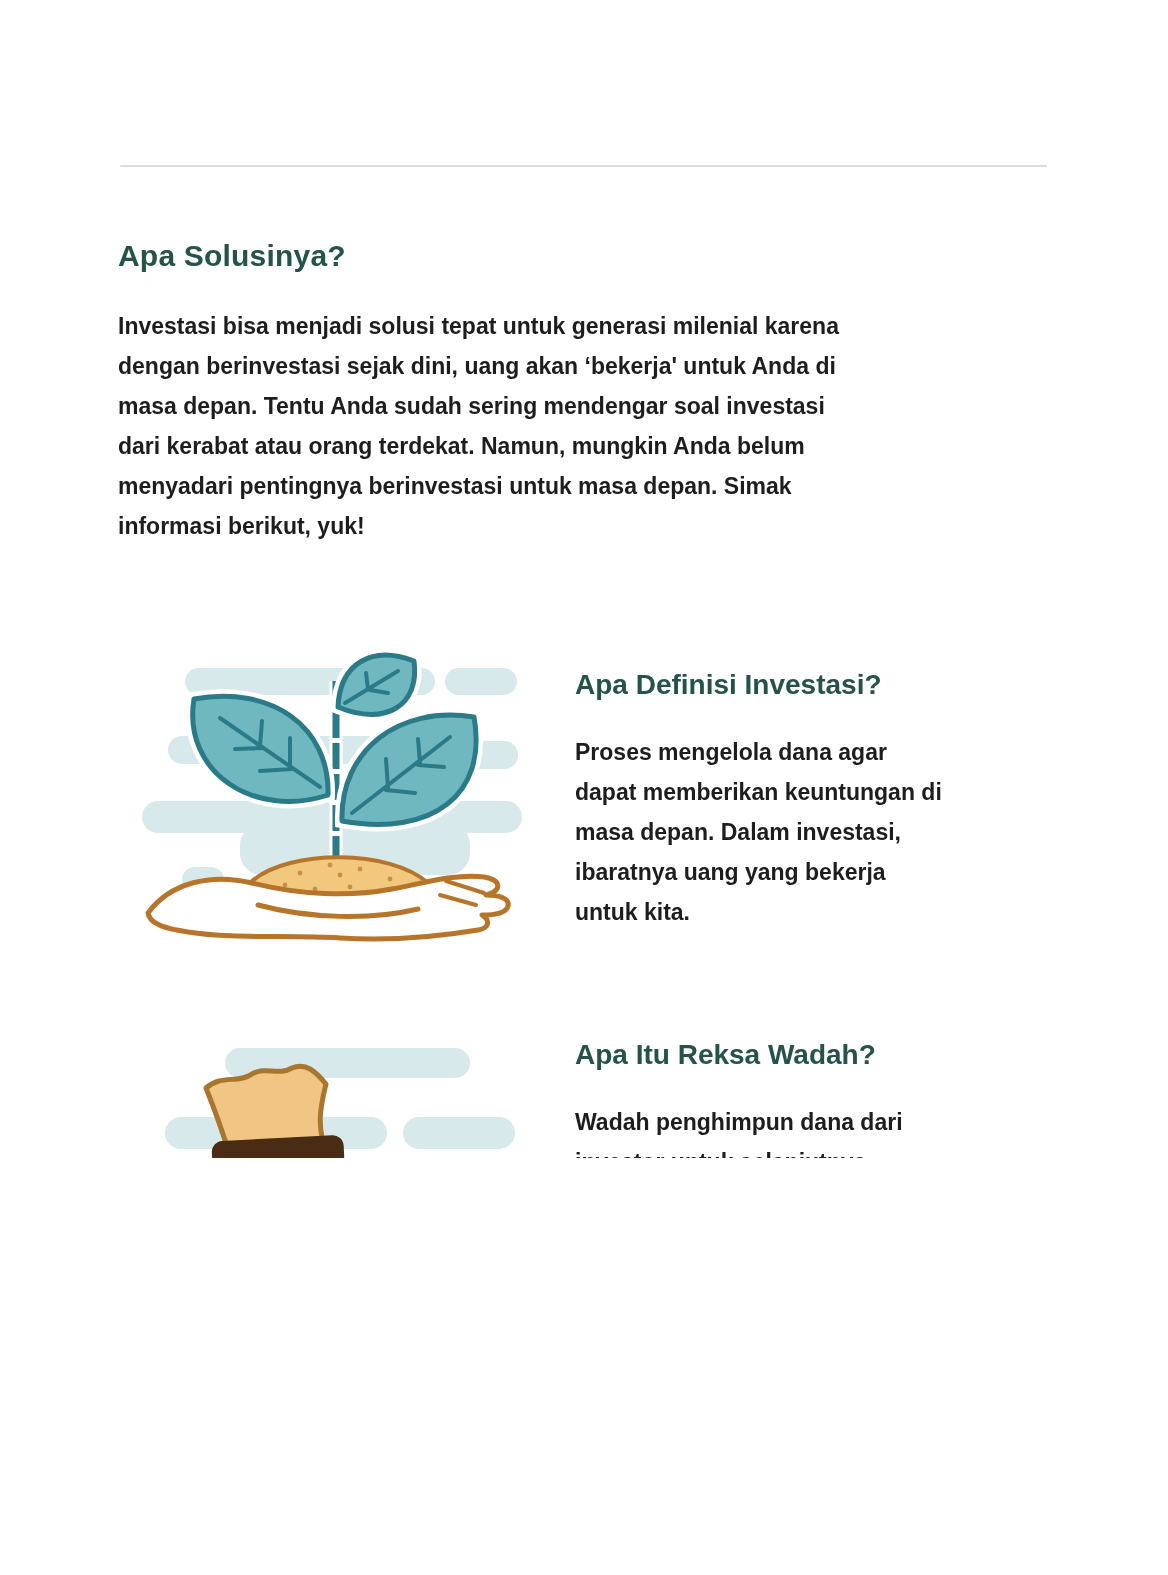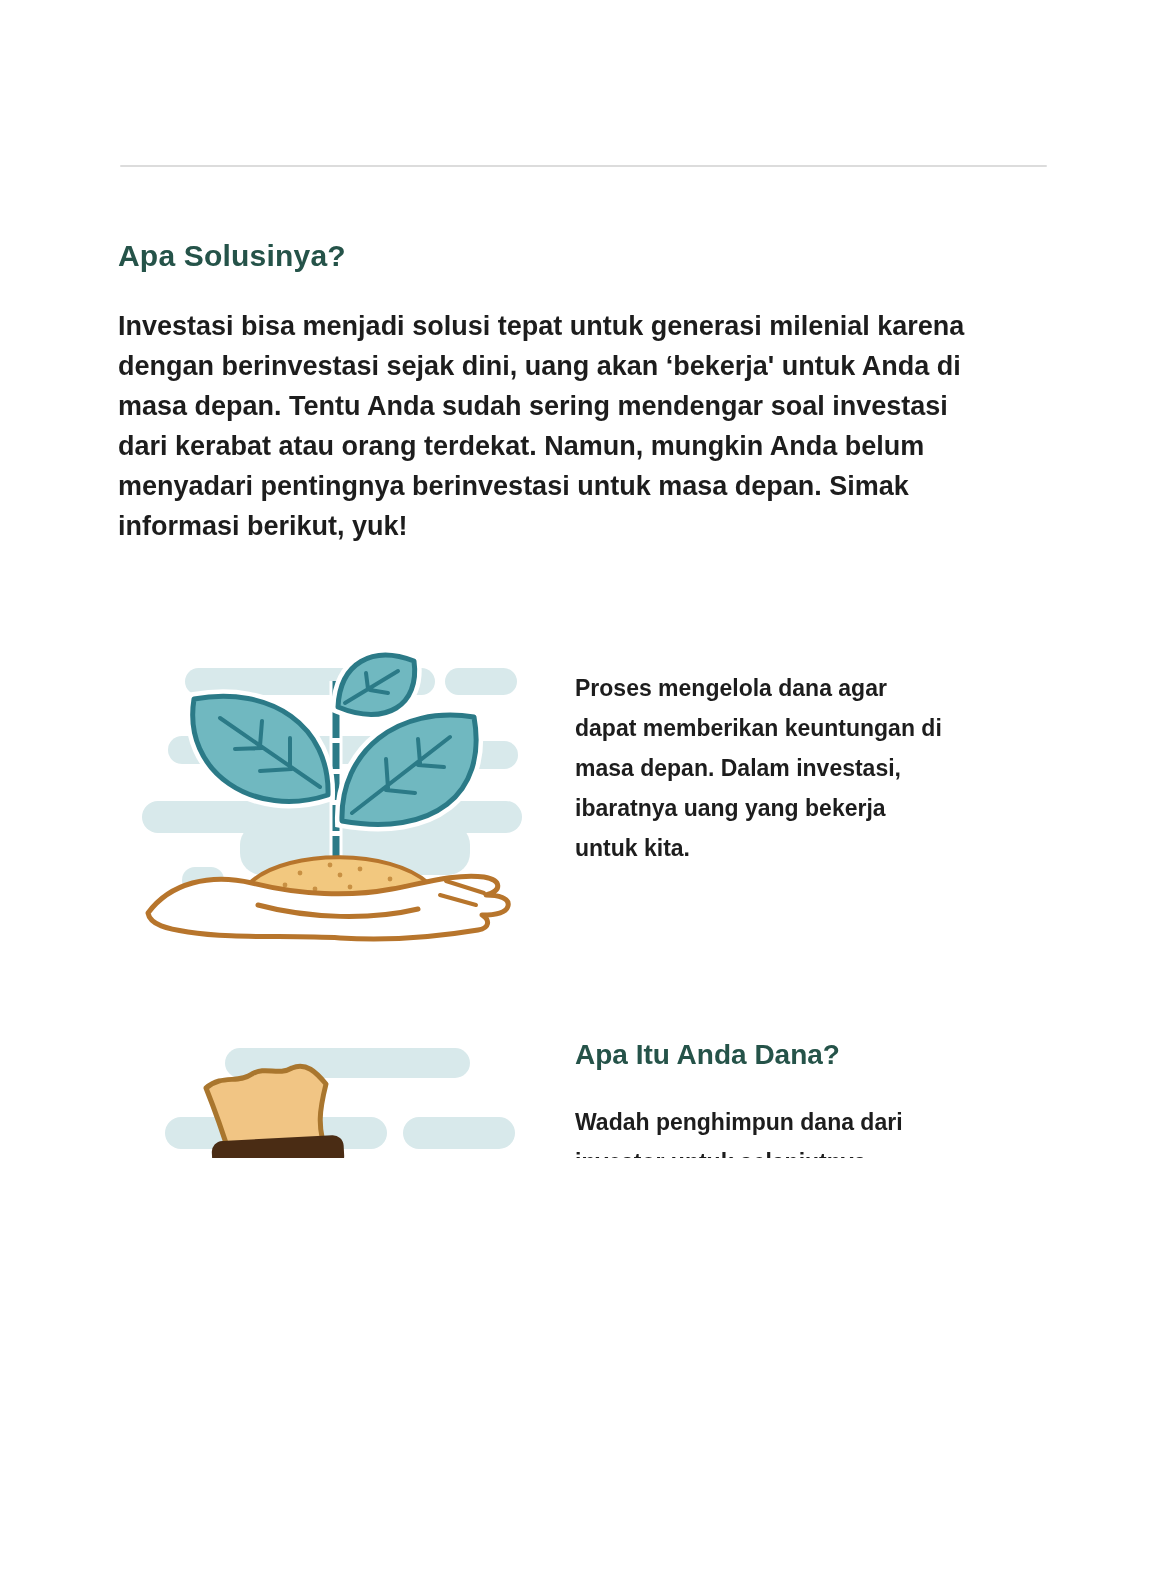--- a/index.html
+++ b/index.html
@@ -35,21 +35,21 @@
     font-weight: bold;
     color: #255349;
     letter-spacing: 0.2px;
   }
   .intro {
     position: absolute;
     left: 118px;
     top: 306px;
     width: 950px;
     margin: 0;
-    font-size: 27px;
+    font-size: 23px;
     line-height: 40px;
     font-weight: bold;
     white-space: pre-line;
     color: #1d1d1d;
   }
   .illus {
     position: absolute;
     text-decoration: underline;
   }
   .illus-plant { left: 140px; top: 643px; width: 390px; height: 300px; }
@@ -137,20 +137,21 @@
       </g>
       <g>
         <path d="M8,270 C30,240 70,230 112,240 C160,252 210,254 252,246 C280,241 316,230 344,234 C362,237 362,248 346,252 C358,252 370,255 368,263 C366,271 352,272 342,272 C350,277 350,285 338,287 C296,294 246,298 200,295 C148,292 92,296 48,289 C28,286 10,282 8,270 Z" fill="#ffffff" stroke="#b7752c" stroke-width="5" stroke-linejoin="round"></path>
         <path d="M118,262 C170,276 232,277 278,266" fill="none" stroke="#b7752c" stroke-width="5" stroke-linecap="round"></path>
         <path d="M306,238 L344,250 M300,252 L336,262" fill="none" stroke="#b7752c" stroke-width="4" stroke-linecap="round"></path>
       </g>
     </svg>
   </div>
 
   <div class="sectext sectext-1">
+    <h2 class="sec-heading">Apa Definisi Investasi?</h2>
     <p class="sec-body">Proses mengelola dana agar
 dapat memberikan keuntungan di
 masa depan. Dalam investasi,
 ibaratnya uang yang bekerja
 untuk kita.</p>
   </div>
 
   <div class="illus illus-bag">
     <svg viewBox="0 0 390 310" xmlns="http://www.w3.org/2000/svg">
       <g fill="#d8e9eb">
@@ -184,21 +185,21 @@
         <rect x="-26" y="-9" width="52" height="18" rx="5" transform="translate(105,287) rotate(8)"></rect>
       </g>
       <g>
         <circle cx="230" cy="217" r="42" fill="#fdf4e3" stroke="#b7812f" stroke-width="7"></circle>
         <circle cx="230" cy="217" r="30" fill="none" stroke="#b7812f" stroke-width="4"></circle>
       </g>
     </svg>
   </div>
 
   <div class="sectext sectext-2">
-    <h2 class="sec-heading">Apa Itu Anda Dana?</h2>
+    <h2 class="sec-heading">Apa Itu Reksa Wadah?</h2>
     <p class="sec-body"><span>Wadah penghimpun dana dari
 investor untuk selanjutnya
 diinvestasikan soal instrumen
 investasi (saham, obligasi, pasar
 uang) oleh perusahaan Manajer
 Investasi.</span><span class="hashtag">#yaREKSADANAaja.</span></p>
   </div>
 
 </div>
 

